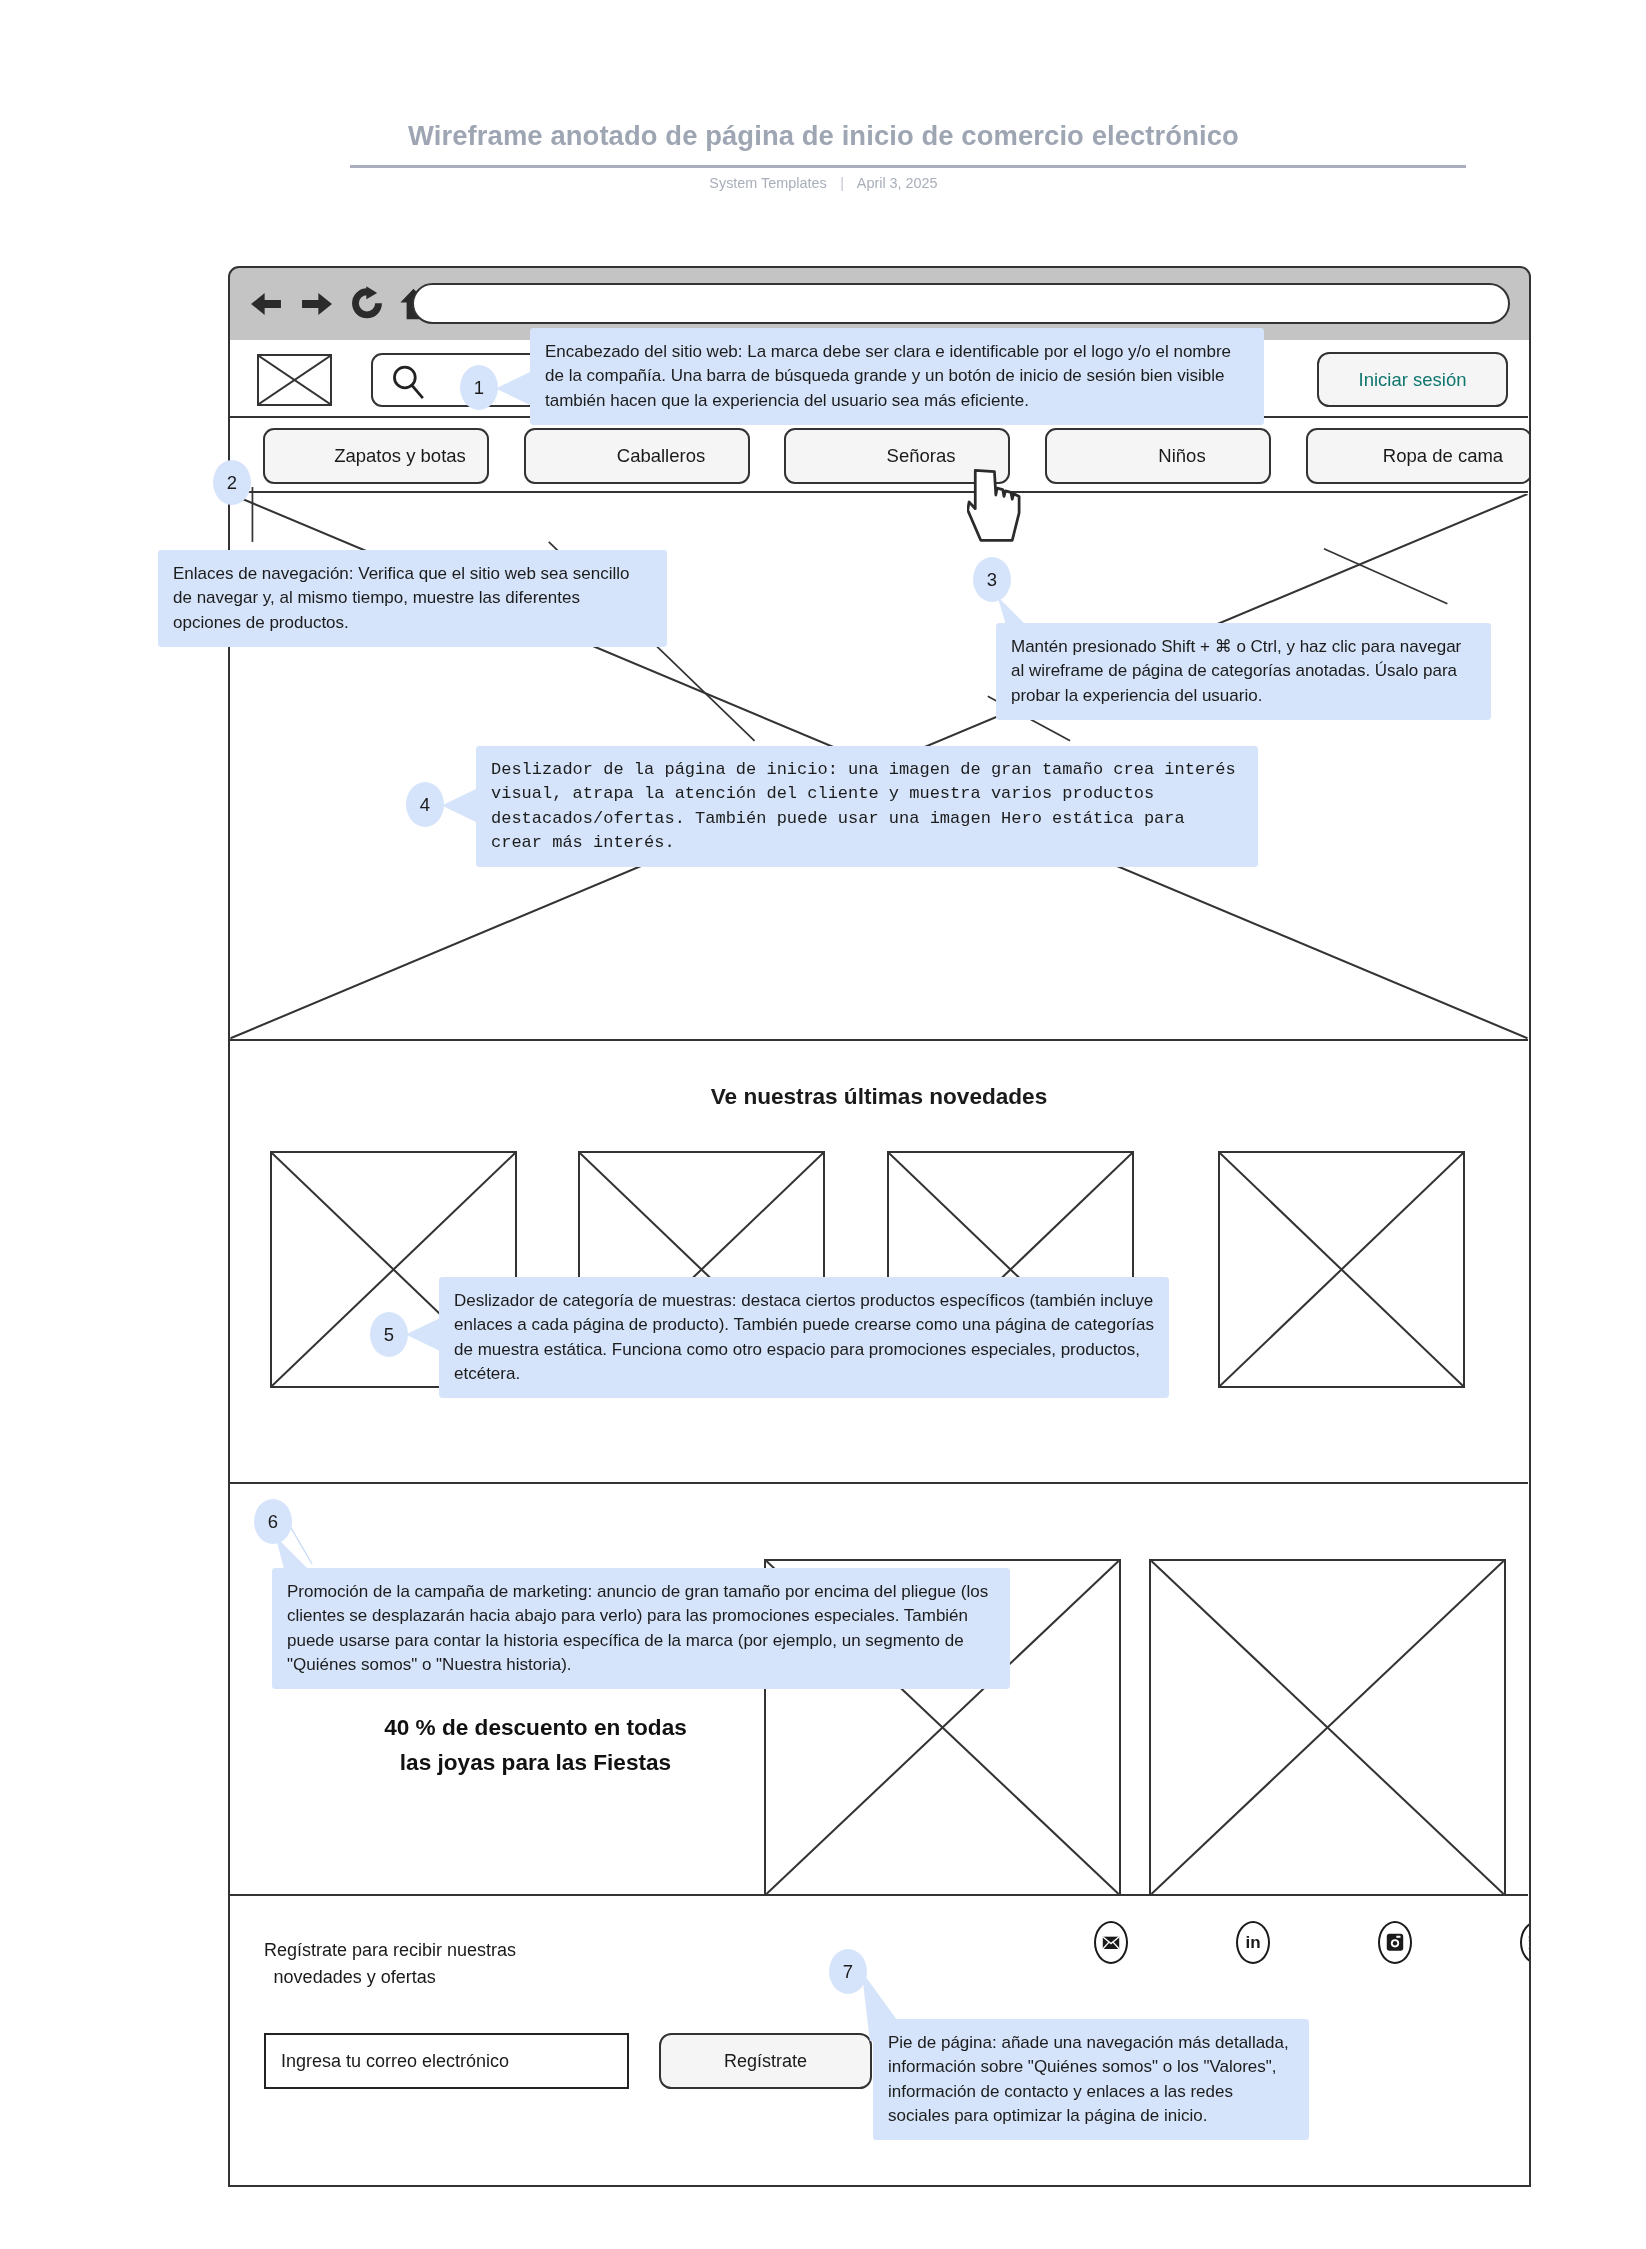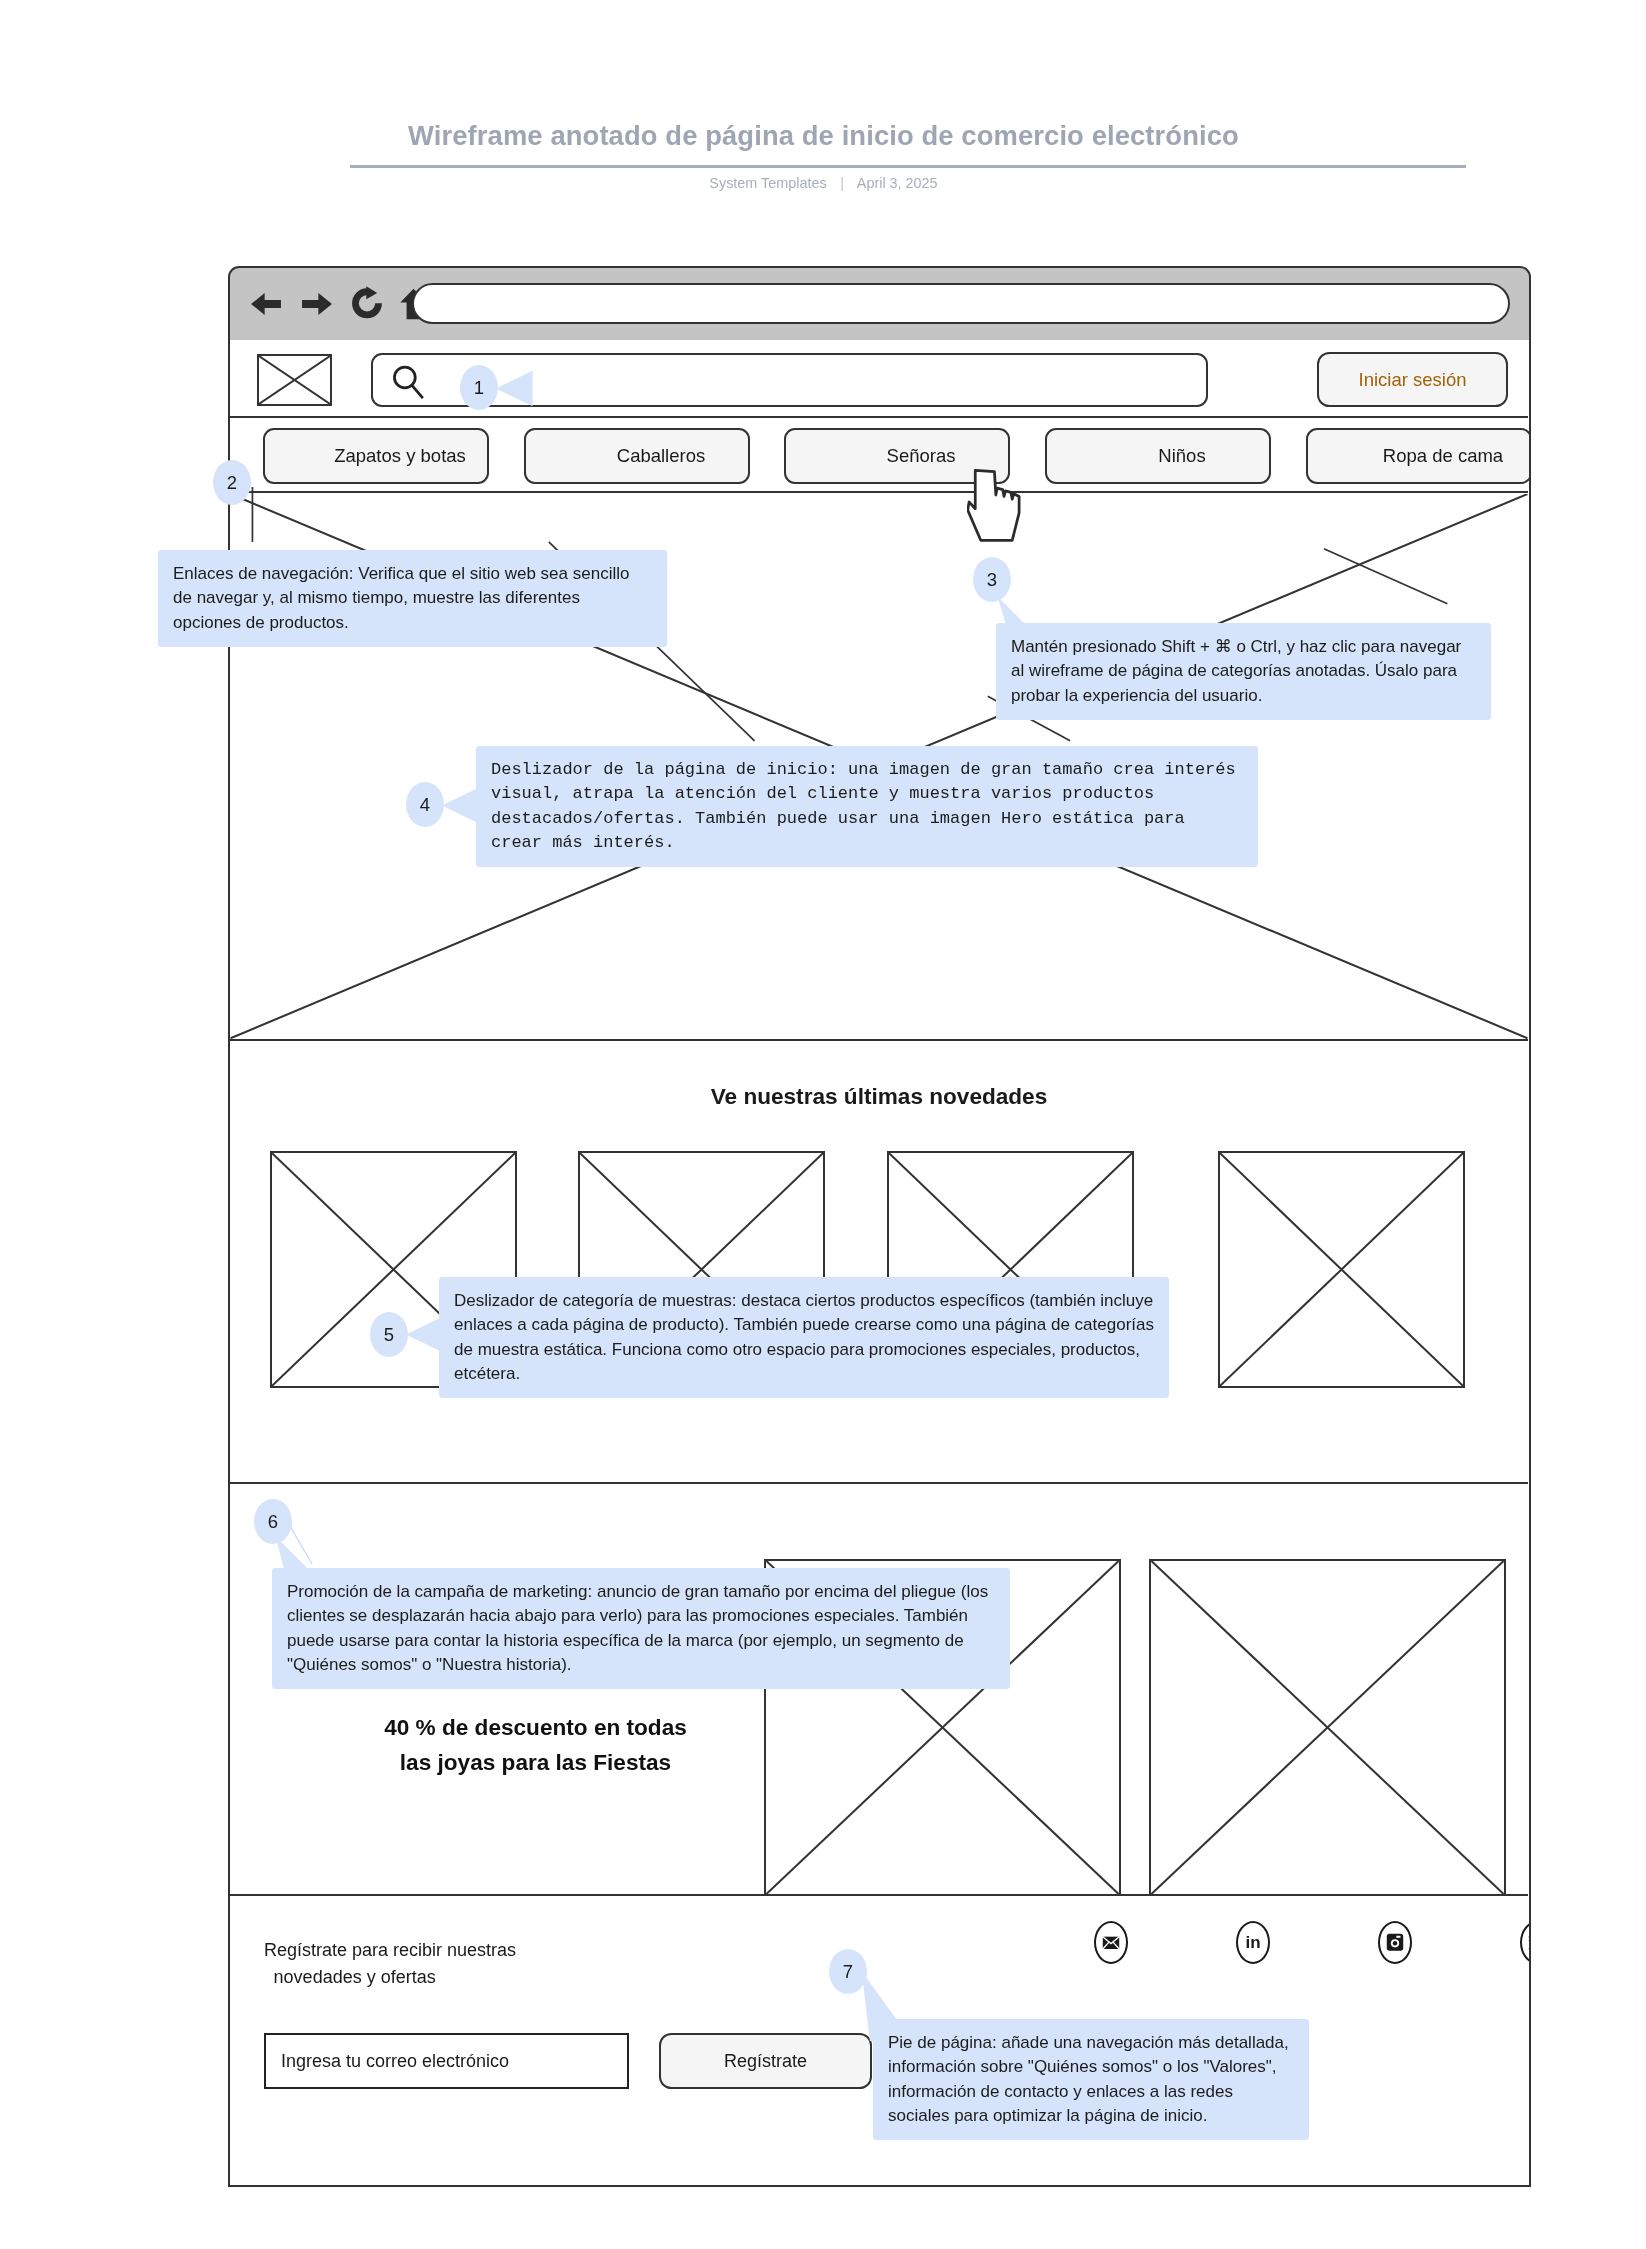--- a/index.html
+++ b/index.html
@@ -68,21 +68,21 @@
   .logo-box svg { position:absolute; left:0; top:0; }
   .search-box {
     position: absolute; left: 141px; top: 13px; width: 837px; height: 54px;
     border: 2.7px solid #333; border-radius: 11px;
   }
   .search-icon { position: absolute; left: 18px; top: 9.6px; }
   .login-btn {
     position: absolute; left: 1087px; top: 12.3px; width: 191px; height: 55px;
     border: 2.7px solid #333; border-radius: 12.3px; background: #f5f5f5;
     display: flex; align-items: center; justify-content: center;
-    font-size: 18.5px; color: #a16207;
+    font-size: 18.5px; color: #0f766e;
   }
 
   
   .nav-row {
     position: absolute; left: 0; top: 78px; width: 1298px; height: 75px;
     border-bottom: 2.7px solid #333;
   }
   .nav-pill {
     position: absolute; top: 9.6px; height: 56px;
     border: 2.7px solid #333; border-radius: 11px; background: #f5f5f5;
@@ -344,20 +344,21 @@
 
     <line x1="1930" y1="800" x2="2110" y2="880" stroke="#333" stroke-width="2.5"></line>
 
     <line x1="420" y1="2220" x2="455" y2="2280" stroke="#c9dcf7" stroke-width="2"></line>
   </svg>
 
   <div class="badge" style="left:460px; top:365px;">1</div>
   <svg class="tail" style="left:493px; top:368px;" width="41" height="41" viewBox="0 0 60 60">
     <path d="M58 4 L58 56 L4 30 Z" fill="#d5e4fa"></path>
   </svg>
+  <div class="callout" style="left:530px; top:328px; width:734px;">Encabezado del sitio web: La marca debe ser clara e identificable por el logo y/o el nombre de la compañía. Una barra de búsqueda grande y un botón de inicio de sesión bien visible también hacen que la experiencia del usuario sea más eficiente.</div>
 
   <div class="badge" style="left:213px; top:460px;">2</div>
   <div class="callout" style="left:158px; top:550px; width:509px;">Enlaces de navegación: Verifica que el sitio web sea sencillo de navegar y, al mismo tiempo, muestre las diferentes opciones de productos.</div>
 
   <div class="badge" style="left:973px; top:557px;">3</div>
   <svg class="tail" style="left:996px; top:595px;" width="48" height="48" viewBox="0 0 70 70">
     <path d="M2 2 L62 62 L20 62 Z" fill="#d5e4fa"></path>
   </svg>
   <div class="callout" style="left:996px; top:623px; width:495px;">Mantén presionado Shift + ⌘ o Ctrl, y haz clic para navegar al wireframe de página de categorías anotadas. Úsalo para probar la experiencia del usuario.</div>
 

